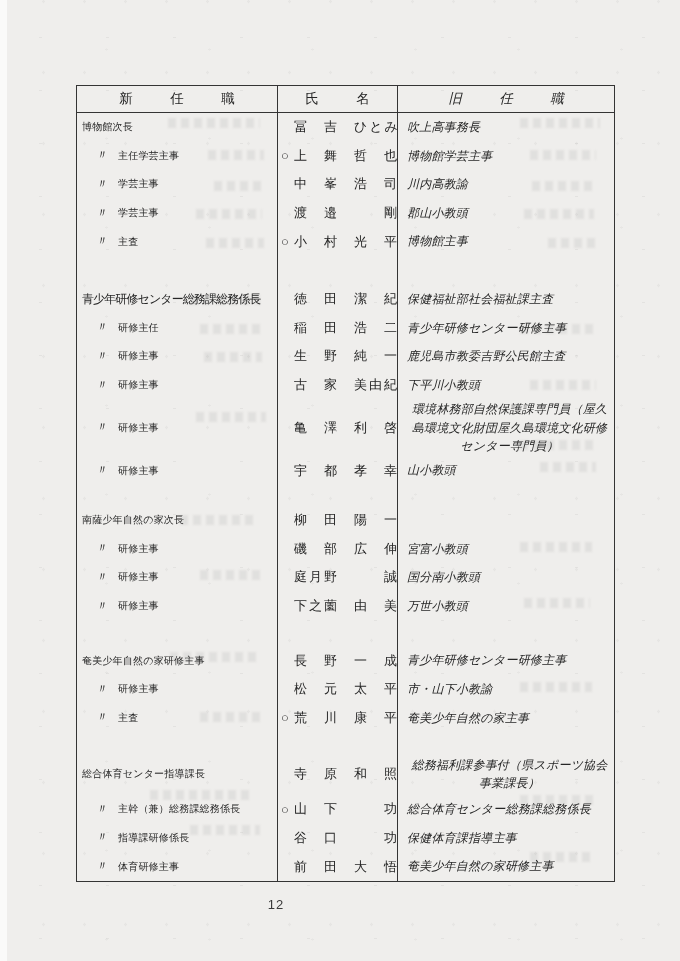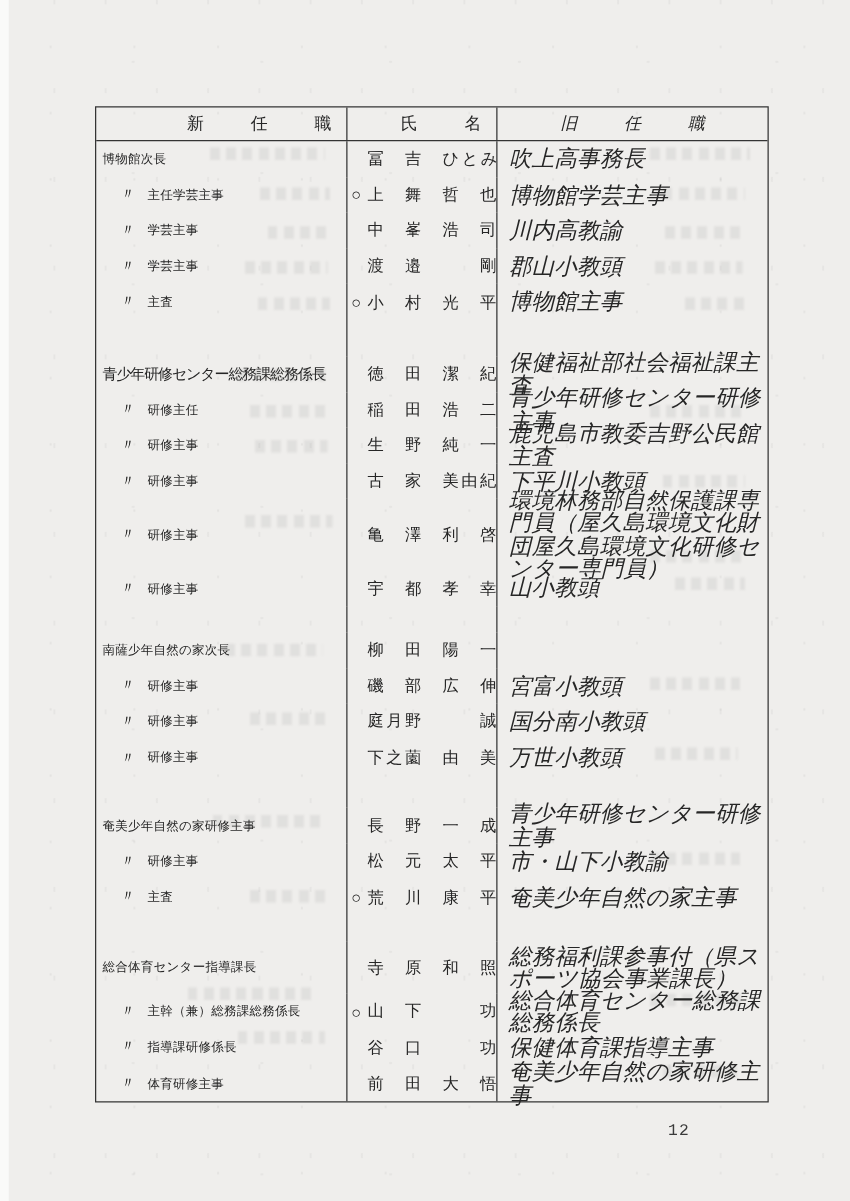--- a/index.html
+++ b/index.html
@@ -22,34 +22,34 @@
     position:absolute;left:76px;top:85px;width:537px;
     border:1.4px solid #343434;
   }
   .row{display:flex;}
   .cell{box-sizing:border-box;}
   .c1{width:200px;display:flex;align-items:center;padding-left:5px;}
   .c2{width:121px;border-left:1.3px solid #343434;border-right:1.3px solid #343434;
       display:flex;align-items:center;padding-left:3px;}
   .c3{flex:1;display:flex;align-items:center;padding:2px 2px 2px 9px;font-style:italic;}
   .row.header{height:26px;border-bottom:1.8px solid #343434;}
-  .row.header .cell{display:flex;align-items:center;justify-content:flex-end;padding:0;}
+  .row.header .cell{display:flex;align-items:center;justify-content:center;padding:0;}
   .th{font-size:13.5px;letter-spacing:12px;text-indent:12px;white-space:nowrap;}
   .row.data{height:28.6px;}
   .row.spacer .cell{height:100%;}
   .ditto{width:13px;margin-left:14px;margin-right:9px;font-size:12.5px;flex:0 0 auto;}
   .title{font-size:10px;letter-spacing:.2px;white-space:nowrap;}
   .title.tight{font-size:12px;letter-spacing:-.9px;text-align:right;}
   .circle{width:13px;flex:0 0 auto;font-size:13px;line-height:1;}
   .name{font-size:13px;letter-spacing:2px;white-space:pre;}
-  .old{font-size:18px;line-height:18.5px;letter-spacing:.2px;}
+  .old{font-size:12px;line-height:18.5px;letter-spacing:.2px;text-align:center;}
 
   .pagenum{
-    position:absolute;left:0;top:897px;width:552px;text-align:right;
-    font-family:Liberation Mono, monospace;
+    position:absolute;left:0;top:897px;width:552px;text-align:center;
+    font-family:Liberation Sans, sans-serif;
     font-size:13px;color:#3a3a3a;letter-spacing:1px;
   }
 
   
   .bleed{
     position:absolute;height:10px;opacity:.5;filter:blur(.8px);
     background:repeating-linear-gradient(90deg,
       rgba(110,110,110,.22) 0 8px, rgba(110,110,110,0) 8px 13px);
   }
 </style>

